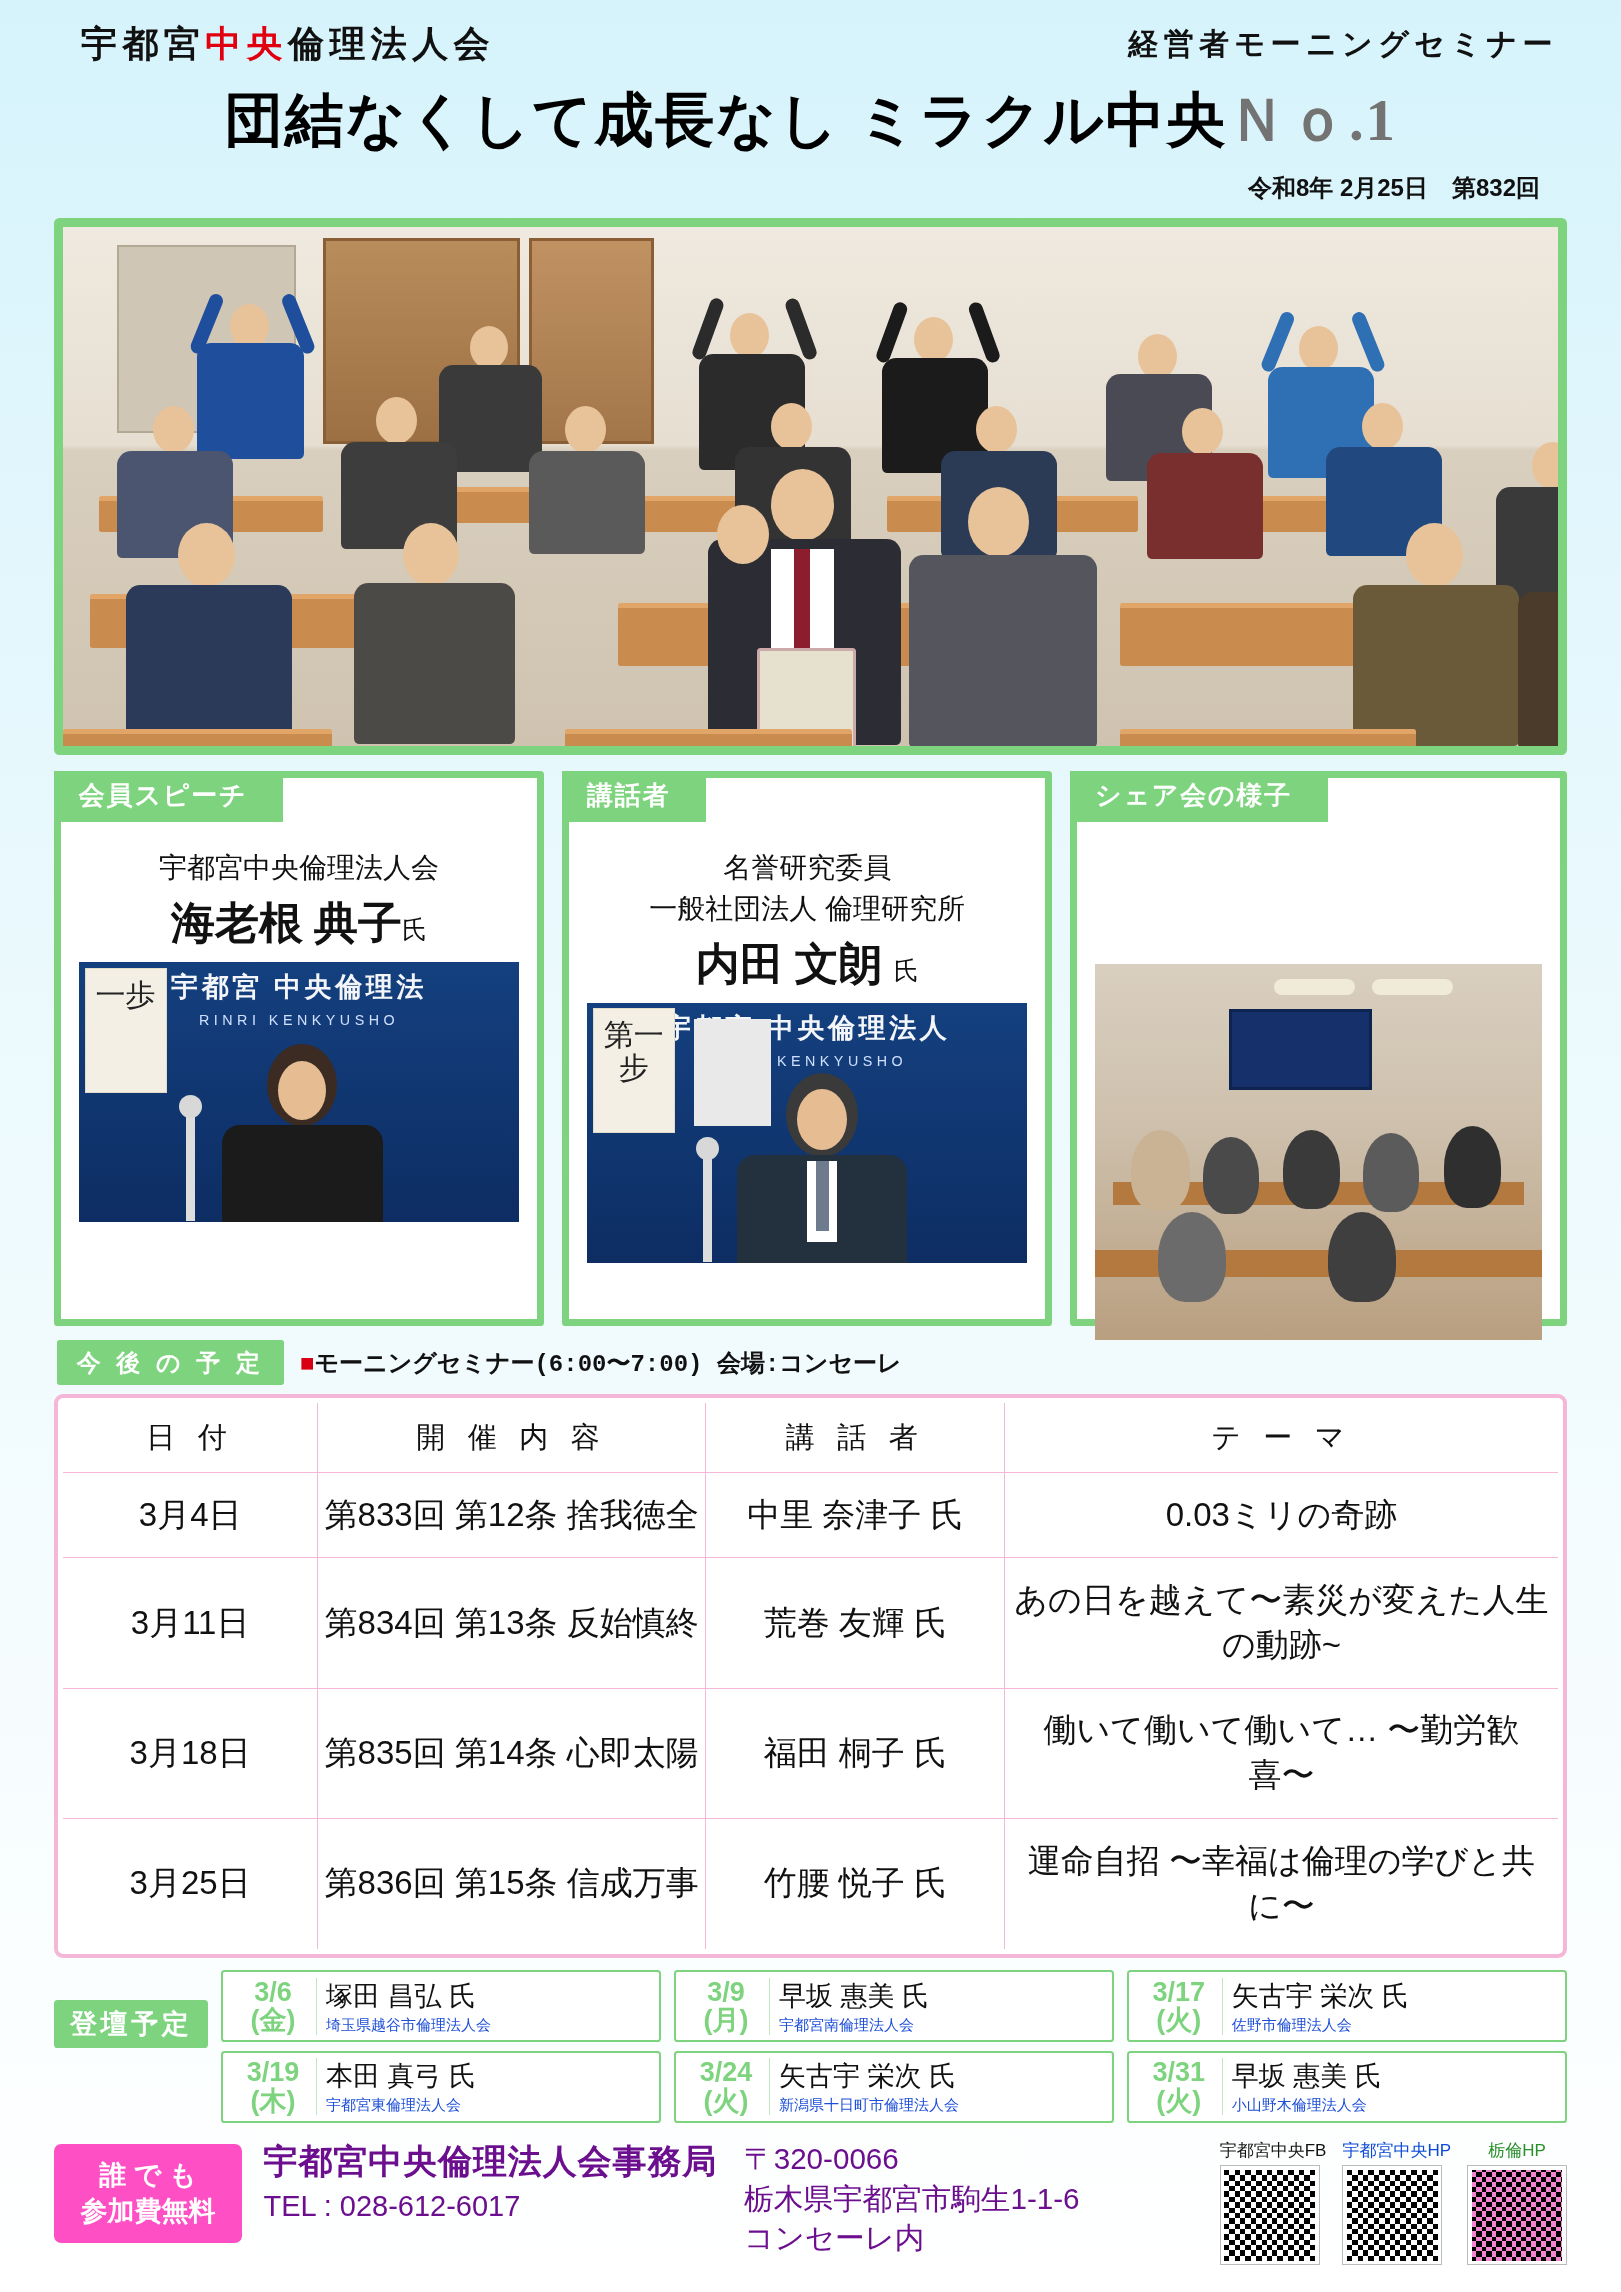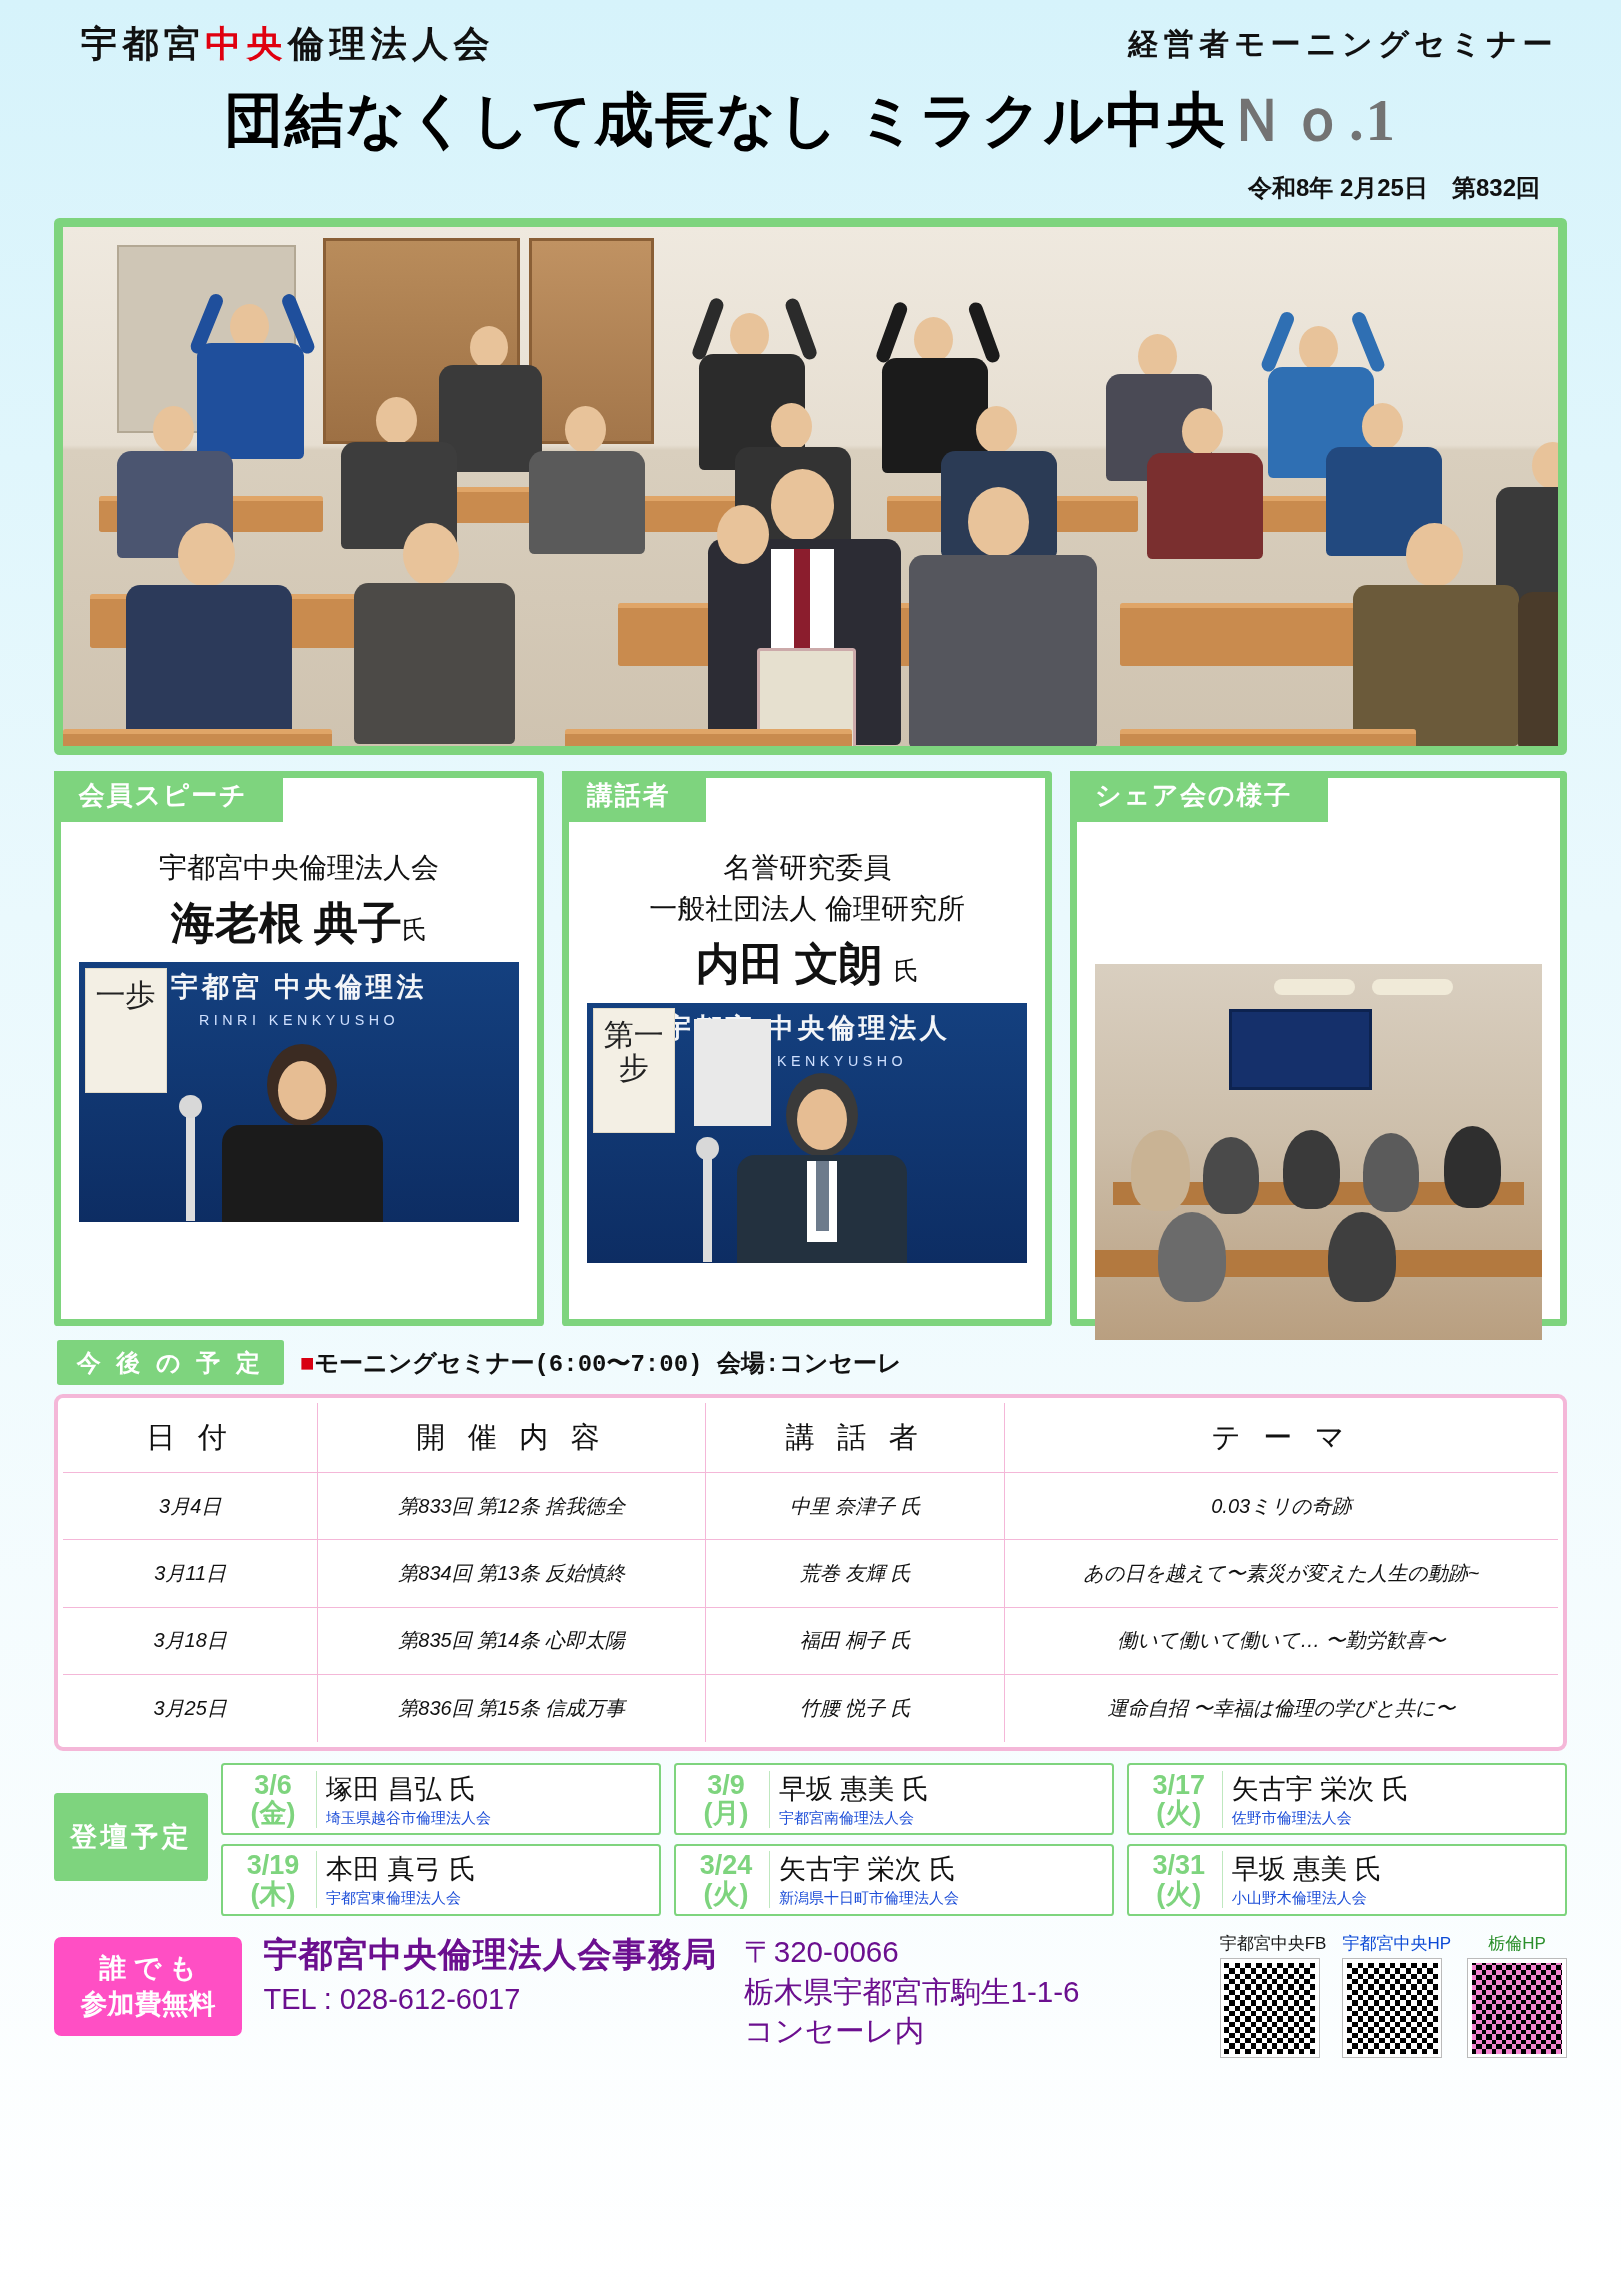--- a/index.html
+++ b/index.html
@@ -99,29 +99,29 @@
   .sched-note { margin-left: 16px; font-size:24px; font-weight:bold; color:#111;font-family:Liberation Mono, monospace; }
   .sched-note .red { color:#d80012; }
 
   
   .tbl-wrap { margin: 9px 27px 0 27px; border:4.5px solid #f4b7d8; border-radius:9px; background:#fff; padding:5.4px;}
   table { width:100%; border-collapse:collapse; }
   th, td { border:1.8px solid #f4b7d8; text-align:center; color:#111; }
   th { font-size:29px; font-weight:normal; letter-spacing:7.2px; padding:14.3px 0; border-top:none; }
   thead th { border-top: none; }
   tr:first-child th { border-top:none; }
-  td { font-size:20px; padding: 19.7px 5.4px; font-style: italic; }
+  td { font-size:33px; padding: 19.7px 5.4px; }
   th:first-child, td:first-child { border-left:none; }
   th:last-child, td:last-child { border-right:none; }
   tbody tr:last-child td { border-bottom:none; }
 
   
   .upcoming { display:flex; margin: 12.5px 27px 0 27px; gap:12.5px; align-items:flex-start;}
   .up-tab { background:#7ed47e; color:#fff; font-weight:bold; font-size:27px; letter-spacing:3.6px;
-            padding: 26px 16px; border-radius:3.6px; margin-top:30px; white-space:nowrap;}
+            padding: 6px 16px; border-radius:3.6px; margin-top:30px; white-space:nowrap;}
   .up-grid { flex:1; display:grid; grid-template-columns: repeat(3, 1fr); gap: 9px 12.5px; }
   .up-cell { display:flex; align-items:center; border:2.7px solid #7ed47e; border-radius:3.6px; background:#fff; padding:5.4px 7.2px; }
   .up-date { color:#7ed47e; font-weight:bold; font-size:27px; text-align:center; width:86px; line-height:1.05; flex:none;}
   .up-info { padding-left:9px; border-left:1.8px solid #bfe8bf; }
   .up-name { font-size:27px; color:#111; }
   .up-org { font-size:15px; color:#1d4ed8; margin-top:1.8px;}
 
   
   .footer { display:flex; align-items:flex-start; margin: 16px 27px 0 27px; gap:21.5px; }
   .free-badge { background:#ff4fc4; color:#fff; font-weight:bold; font-size:27px; text-align:center;

